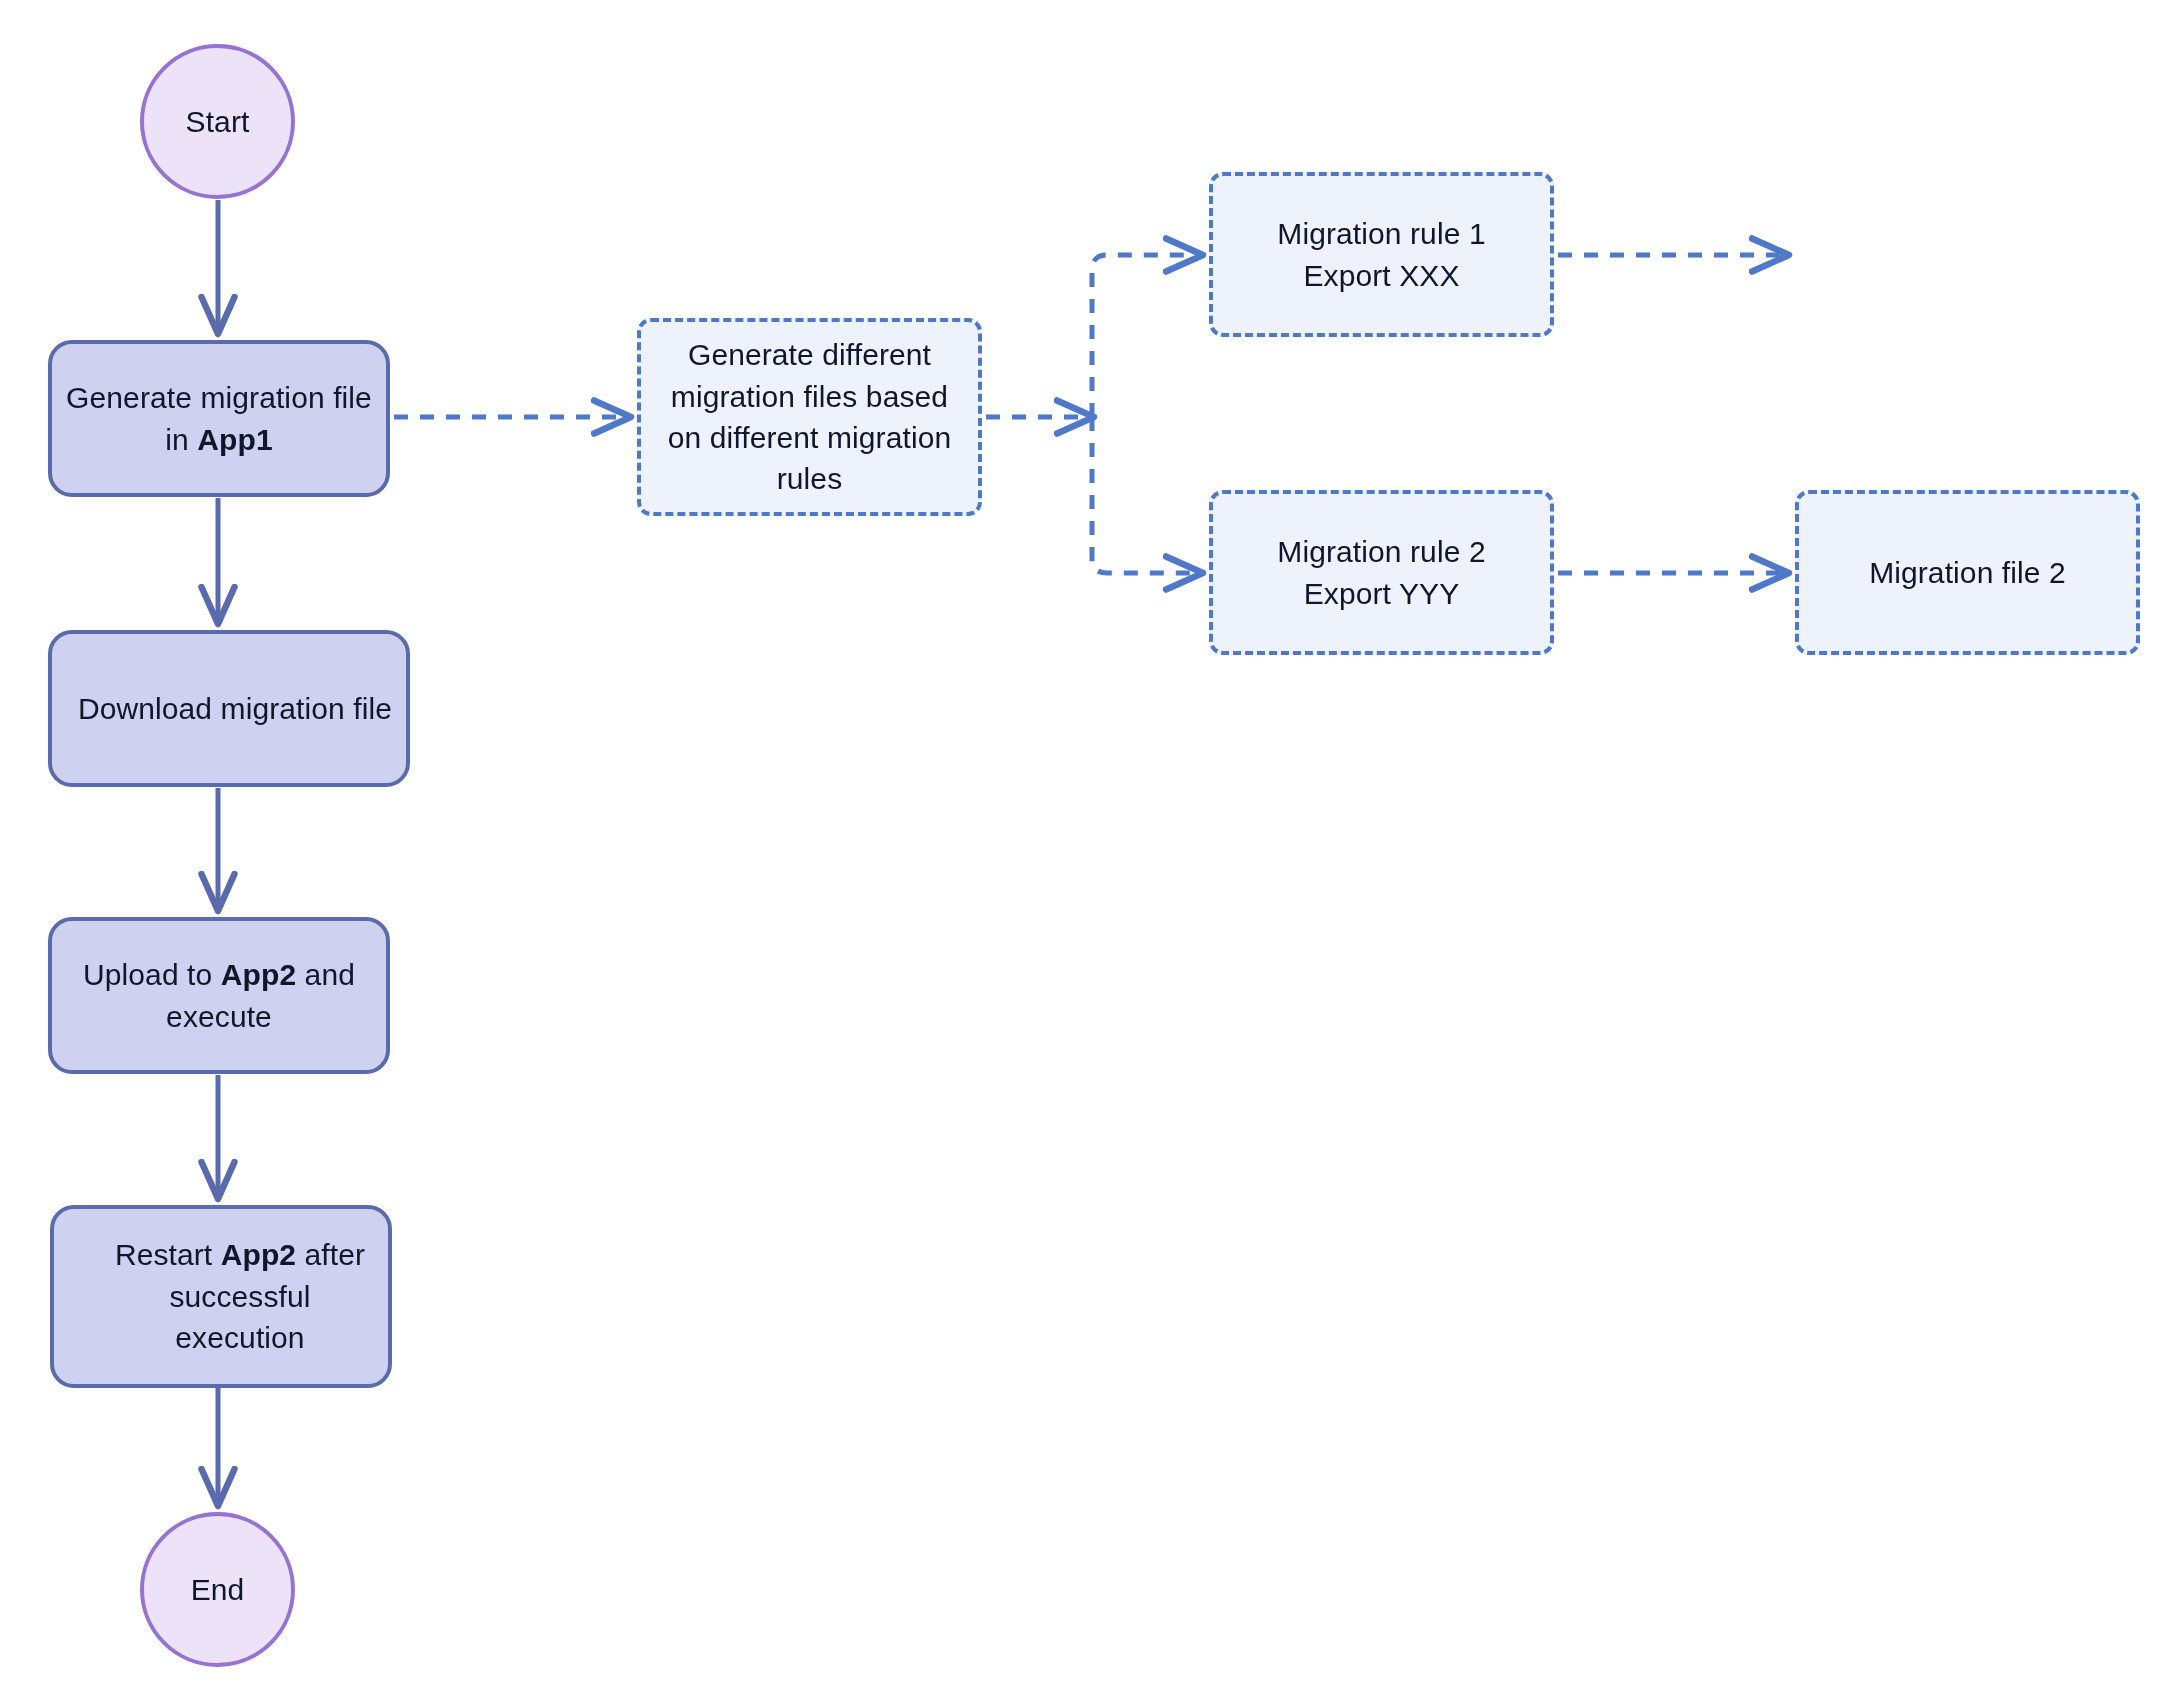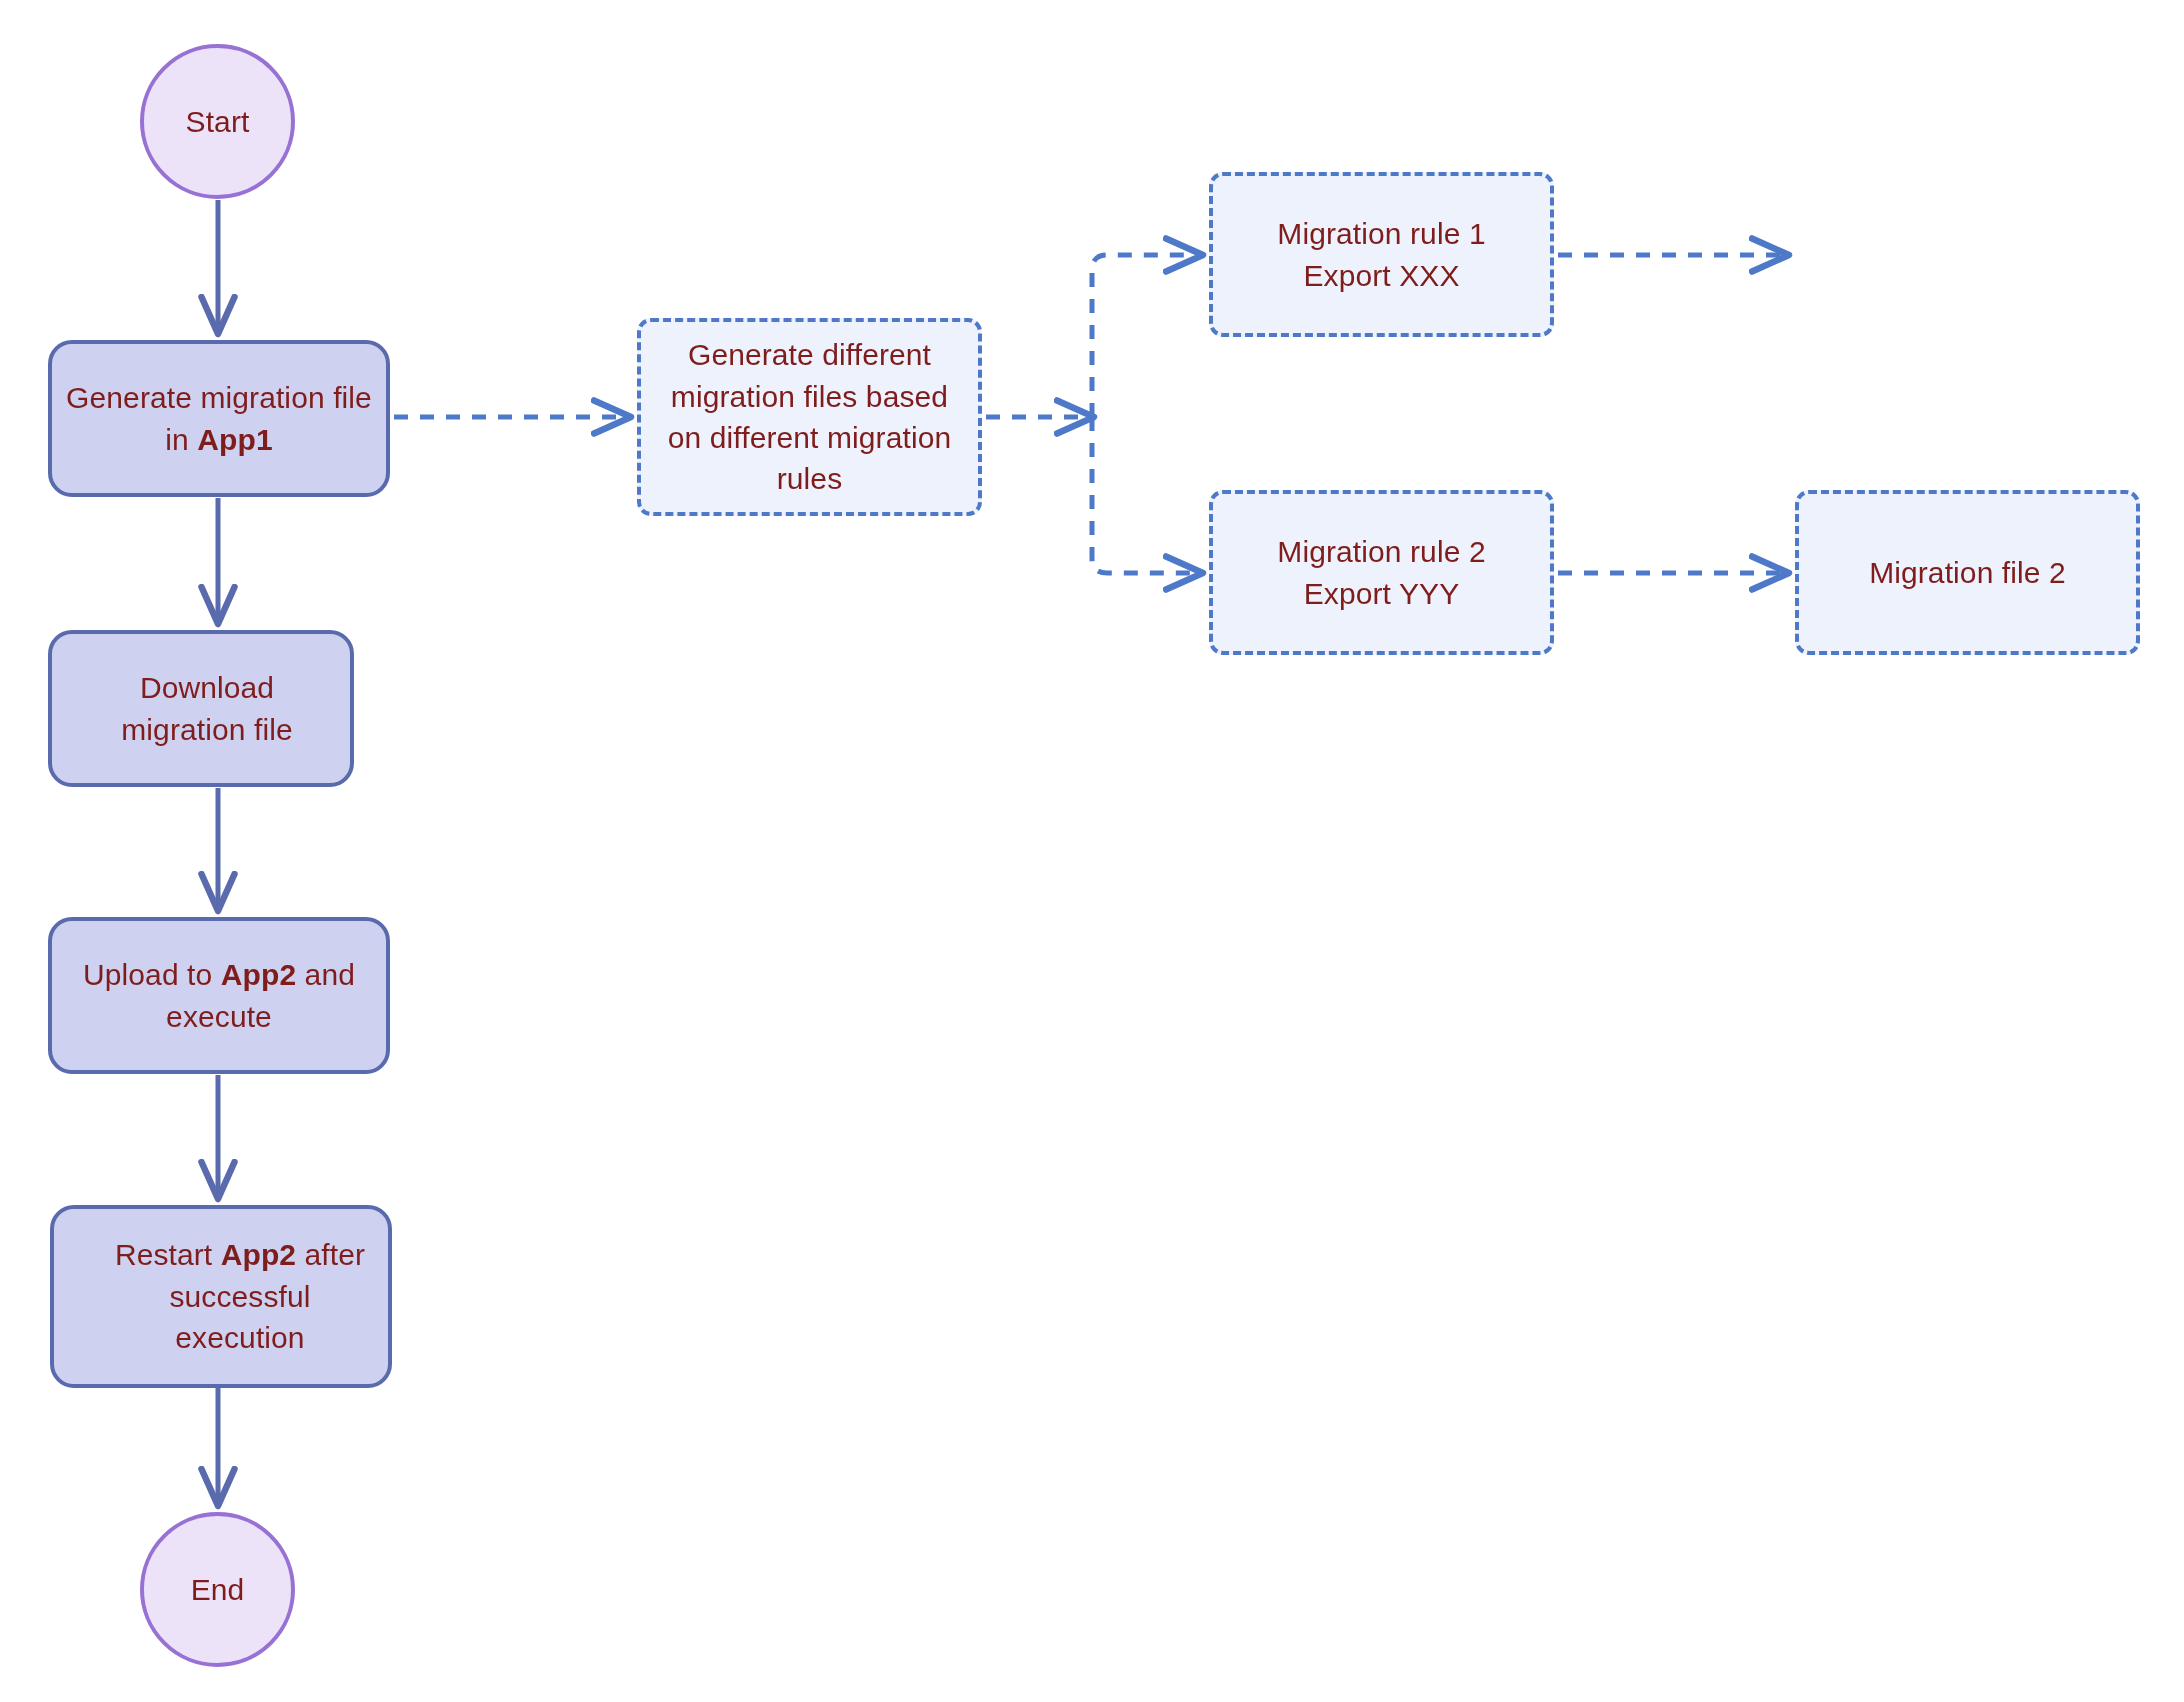--- a/index.html
+++ b/index.html
@@ -29,21 +29,21 @@
   }
 
   
   .node {
     position: absolute;
     box-sizing: border-box;
     display: flex;
     align-items: center;
     justify-content: center;
     text-align: center;
-    color: #7f1d1d;
+    color: #0f172a;
     font-size: 30px;
     line-height: 1.38;
     letter-spacing: 0.1px;
   }
   .node .txt {
     display: block;
     padding: 0 10px;
     white-space: pre-line;
   }
 
@@ -115,21 +115,21 @@
   </svg>
 
   <div class="node terminator" style="left:140px; top:44px; width:155px; height:155px;">
     <span class="txt">Start</span>
   </div>
 
   <div class="node process" style="left:48px; top:340px; width:342px; height:157px;">
     <span class="txt">Generate migration file<br>in <span class="b">App1</span></span>
   </div>
 
-  <div class="node process" style="left:48px; top:630px; width:306px; height:157px;padding-left:12px;">
+  <div class="node process" style="left:48px; top:630px; width:362px; height:157px;padding-left:12px;">
     <span class="txt">Download migration file</span>
   </div>
 
   <div class="node process" style="left:48px; top:917px; width:342px; height:157px;">
     <span class="txt">Upload to <span class="b">App2</span> and<br>execute</span>
   </div>
 
   <div class="node process" style="left:50px; top:1205px; width:342px; height:183px;padding-left:38px;">
     <span class="txt">Restart <span class="b">App2</span> after<br>successful execution</span>
   </div>

